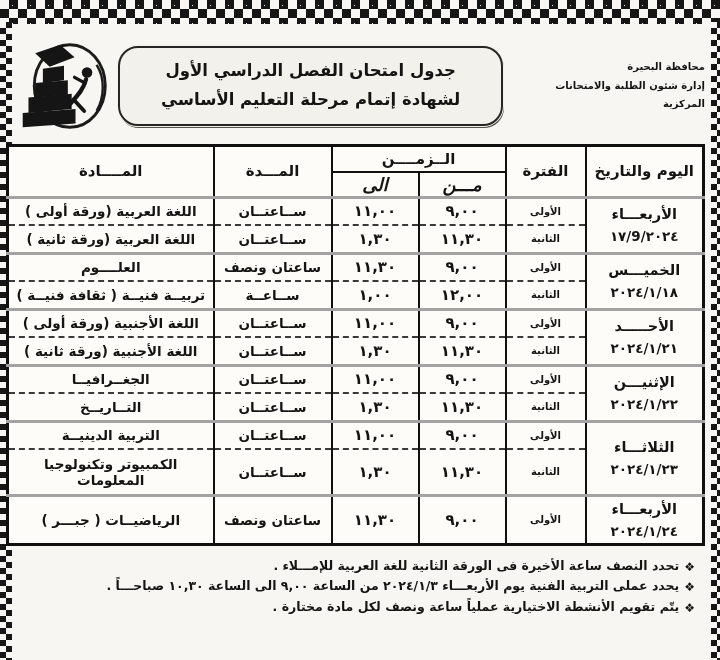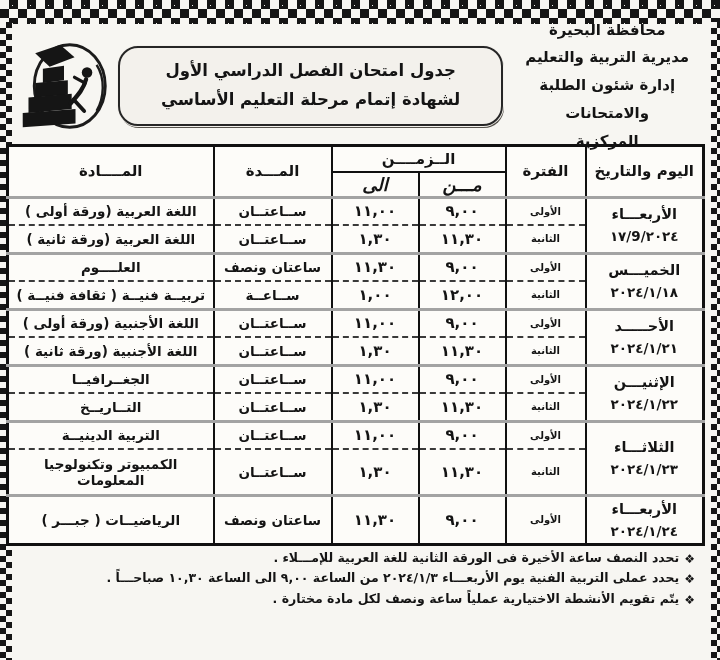--- a/index.html
+++ b/index.html
@@ -23,21 +23,21 @@
     background-position:0 0,0 9px,9px -9px,-9px 0;
   }
   .band-top{ position:absolute; top:0; left:0; width:720px; height:24px; }
   .band-left{ position:absolute; top:22px; left:0; width:12px; height:638px; background-size:12px 12px; background-position:0 0,0 6px,6px -6px,-6px 0;}
   .band-right{ position:absolute; top:22px; right:0; width:9px; height:638px; background-size:12px 12px; background-position:0 0,0 6px,6px -6px,-6px 0;}
 
   .page{ position:absolute; top:24px; left:12px; width:699px; height:636px; padding:4px 6px 0 4px; }
 
   
   .hdr{ display:flex; flex-direction:row; align-items:center; height:116px; gap:6px; }
-  .org{ width:196px; text-align:center; font-size:15px; line-height:1.85; }
+  .org{ width:196px; text-align:right; font-size:10px; line-height:1.85; }
   .title-box{
     width:386px; border:2.5px solid #262626; border-radius:20px;
     padding:9px 2px; text-align:center; font-size:16.5px; line-height:1.75;
     background:#f3f1ec;
     box-shadow:0 0 0 1px #f3f1ec, 1px 2px 0 0 #55524c;
   }
   .logo-wrap{ flex:1; display:flex; justify-content:center; }
 
   
   table{
@@ -53,39 +53,38 @@
   .day-cell .d-date{ font-size:13.5px; letter-spacing:1px; }
   .period-cell{ font-size:10px; }
   tr.p1 td{ border-bottom:2px dashed #3a3a3a; }
   tr.p2 td{ border-top:0; }
   tbody tr.block-top td{ border-top:3px solid #a3a3a3; }
   tr.tall td{ height:46px; }
   tr.single td{ height:48px; }
   .subj{ font-size:13.5px; }
 
   
-  .notes{ padding:2px 10px 0 0; font-size:12.5px; line-height:1.6; text-align:right; }
+  .notes{ padding:10px 10px 0 0; font-size:12.5px; line-height:1.6; text-align:right; }
   .note-line{ white-space:nowrap; }
   .bullet{ display:inline-block; margin-left:5px; font-size:12px; transform:translateY(1px); }
 
   [dir="rtl"] { unicode-bidi:embed; }
 </style>
 </head>
 <body>
 
 <div class="diamond-band band-top"></div>
 <div class="diamond-band band-left"></div>
 <div class="diamond-band band-right"></div>
 
 <div class="page">
 
   <div class="hdr">
     <div class="org">
       <div>محافظة البحيرة</div>
-      <div>مديرية التربية والتعليم</div>
       <div>إدارة شئون الطلبة والامتحانات</div>
       <div>المركزية</div>
     </div>
 
     <div class="title-box">
       <div>جدول امتحان الفصل الدراسي الأول</div>
       <div>لشهادة إتمام مرحلة التعليم الأساسي</div>
     </div>
 
     <div class="logo-wrap">

